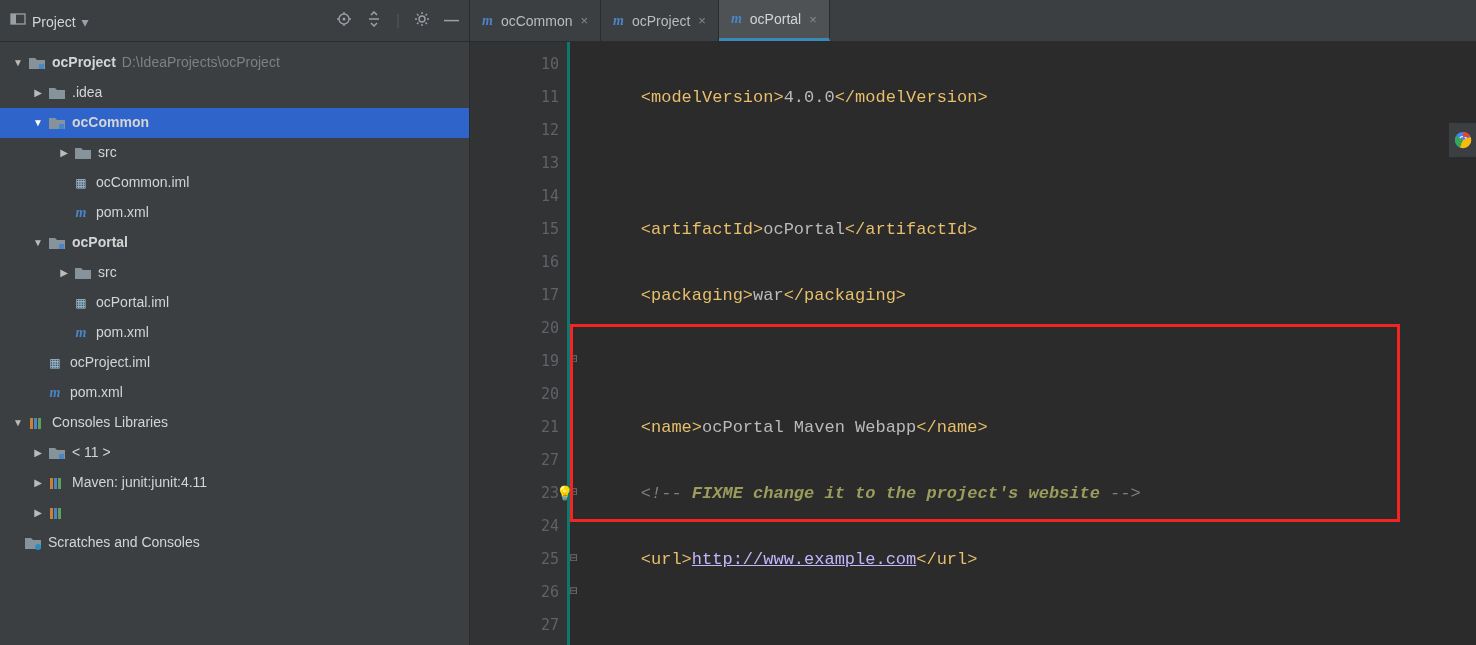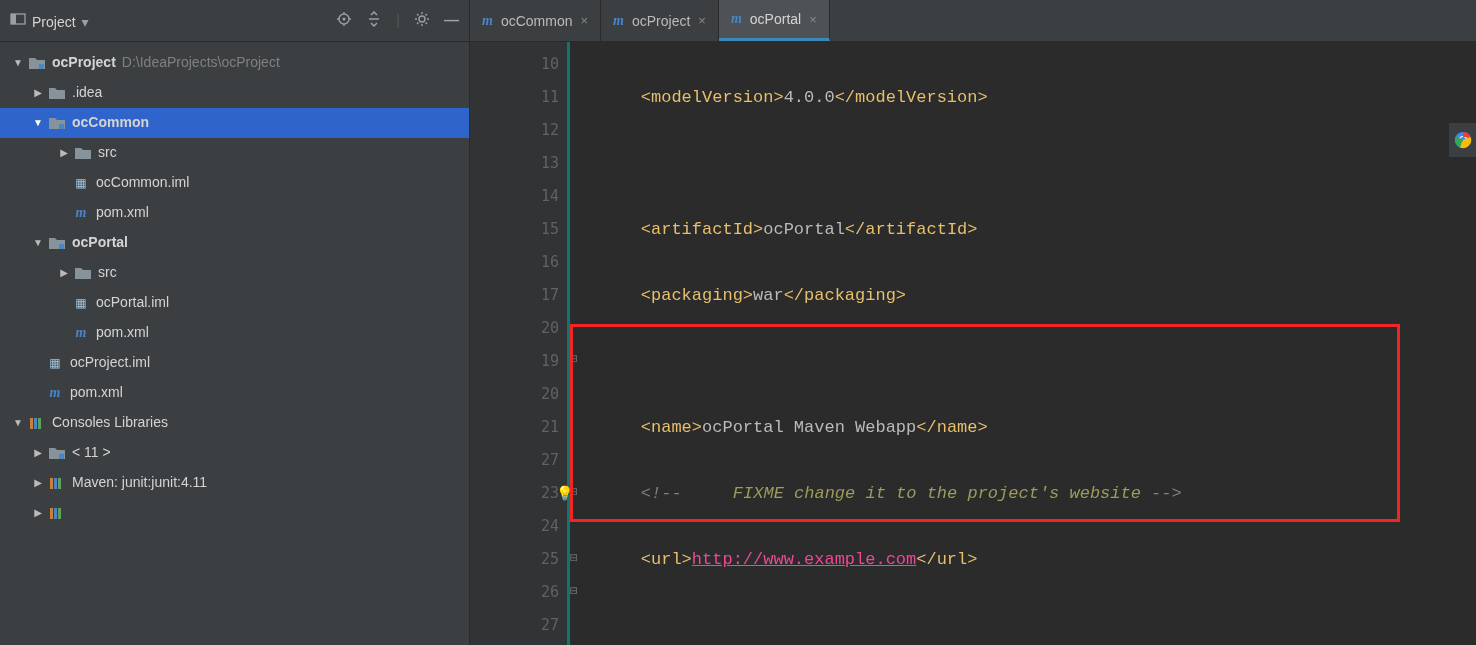--- a/index.html
+++ b/index.html
@@ -133,22 +133,22 @@
     font-size: 17px;
     padding: 6px 0 24px 30px;
     line-height: 33px;
     white-space: pre;
     position: relative;
   }
   .code-line { height: 33px; }
   .c-tag { color: #e8bf6a; }
   .c-text { color: #bababa; }
   .c-comment { color: #808080; font-style: italic; }
-  .c-comment-em { color: #9c9c5c; font-style: italic; font-weight: 400; margin-left: 41px; }
-  .c-link { color: #ec4899; text-decoration: underline; }
+  .c-comment-em { color: #9c9c5c; font-style: italic; font-weight: 700; }
+  .c-link { color: #c4b5fd; text-decoration: underline; }
   .red-box {
     position: absolute;
     border: 3px solid #f22424;
     pointer-events: none;
   }
   .bulb {
     position: absolute;
     color: #f2a93b;
     font-size: 14px;
   }
@@ -335,20 +335,29 @@
       <div class="tree-row" style="--indent:30px">
         <span class="arrow">▶</span>
         <span class="tree-icon">
             <svg width="16" height="14" viewBox="0 0 16 14">
               <rect x="1" y="2" width="3" height="11" fill="#c9803b"></rect>
               <rect x="5" y="2" width="3" height="11" fill="#4a86c7"></rect>
               <rect x="9" y="2" width="3" height="11" fill="#5fa05f"></rect>
             </svg>
           </span>
       </div>
+      <div class="tree-row" style="--indent:24px">
+        <span class="tree-icon folder-icon">
+            <svg width="16" height="14" viewBox="0 0 16 14">
+              <path d="M0 2 h6 l2 2 h8 v9 h-16 z"></path>
+              <circle cx="13" cy="11" r="3" fill="#2a8fbd"></circle>
+            </svg>
+          </span>
+        <span class="tree-label">Scratches and Consoles</span>
+      </div>
     </div>
   </div>
 
   <div class="editor-pane">
     <div class="tabs">
       <div class="tab">
         <span class="m-icon">m</span>
         <span>ocCommon</span>
         <span class="close-x">×</span>
       </div>

